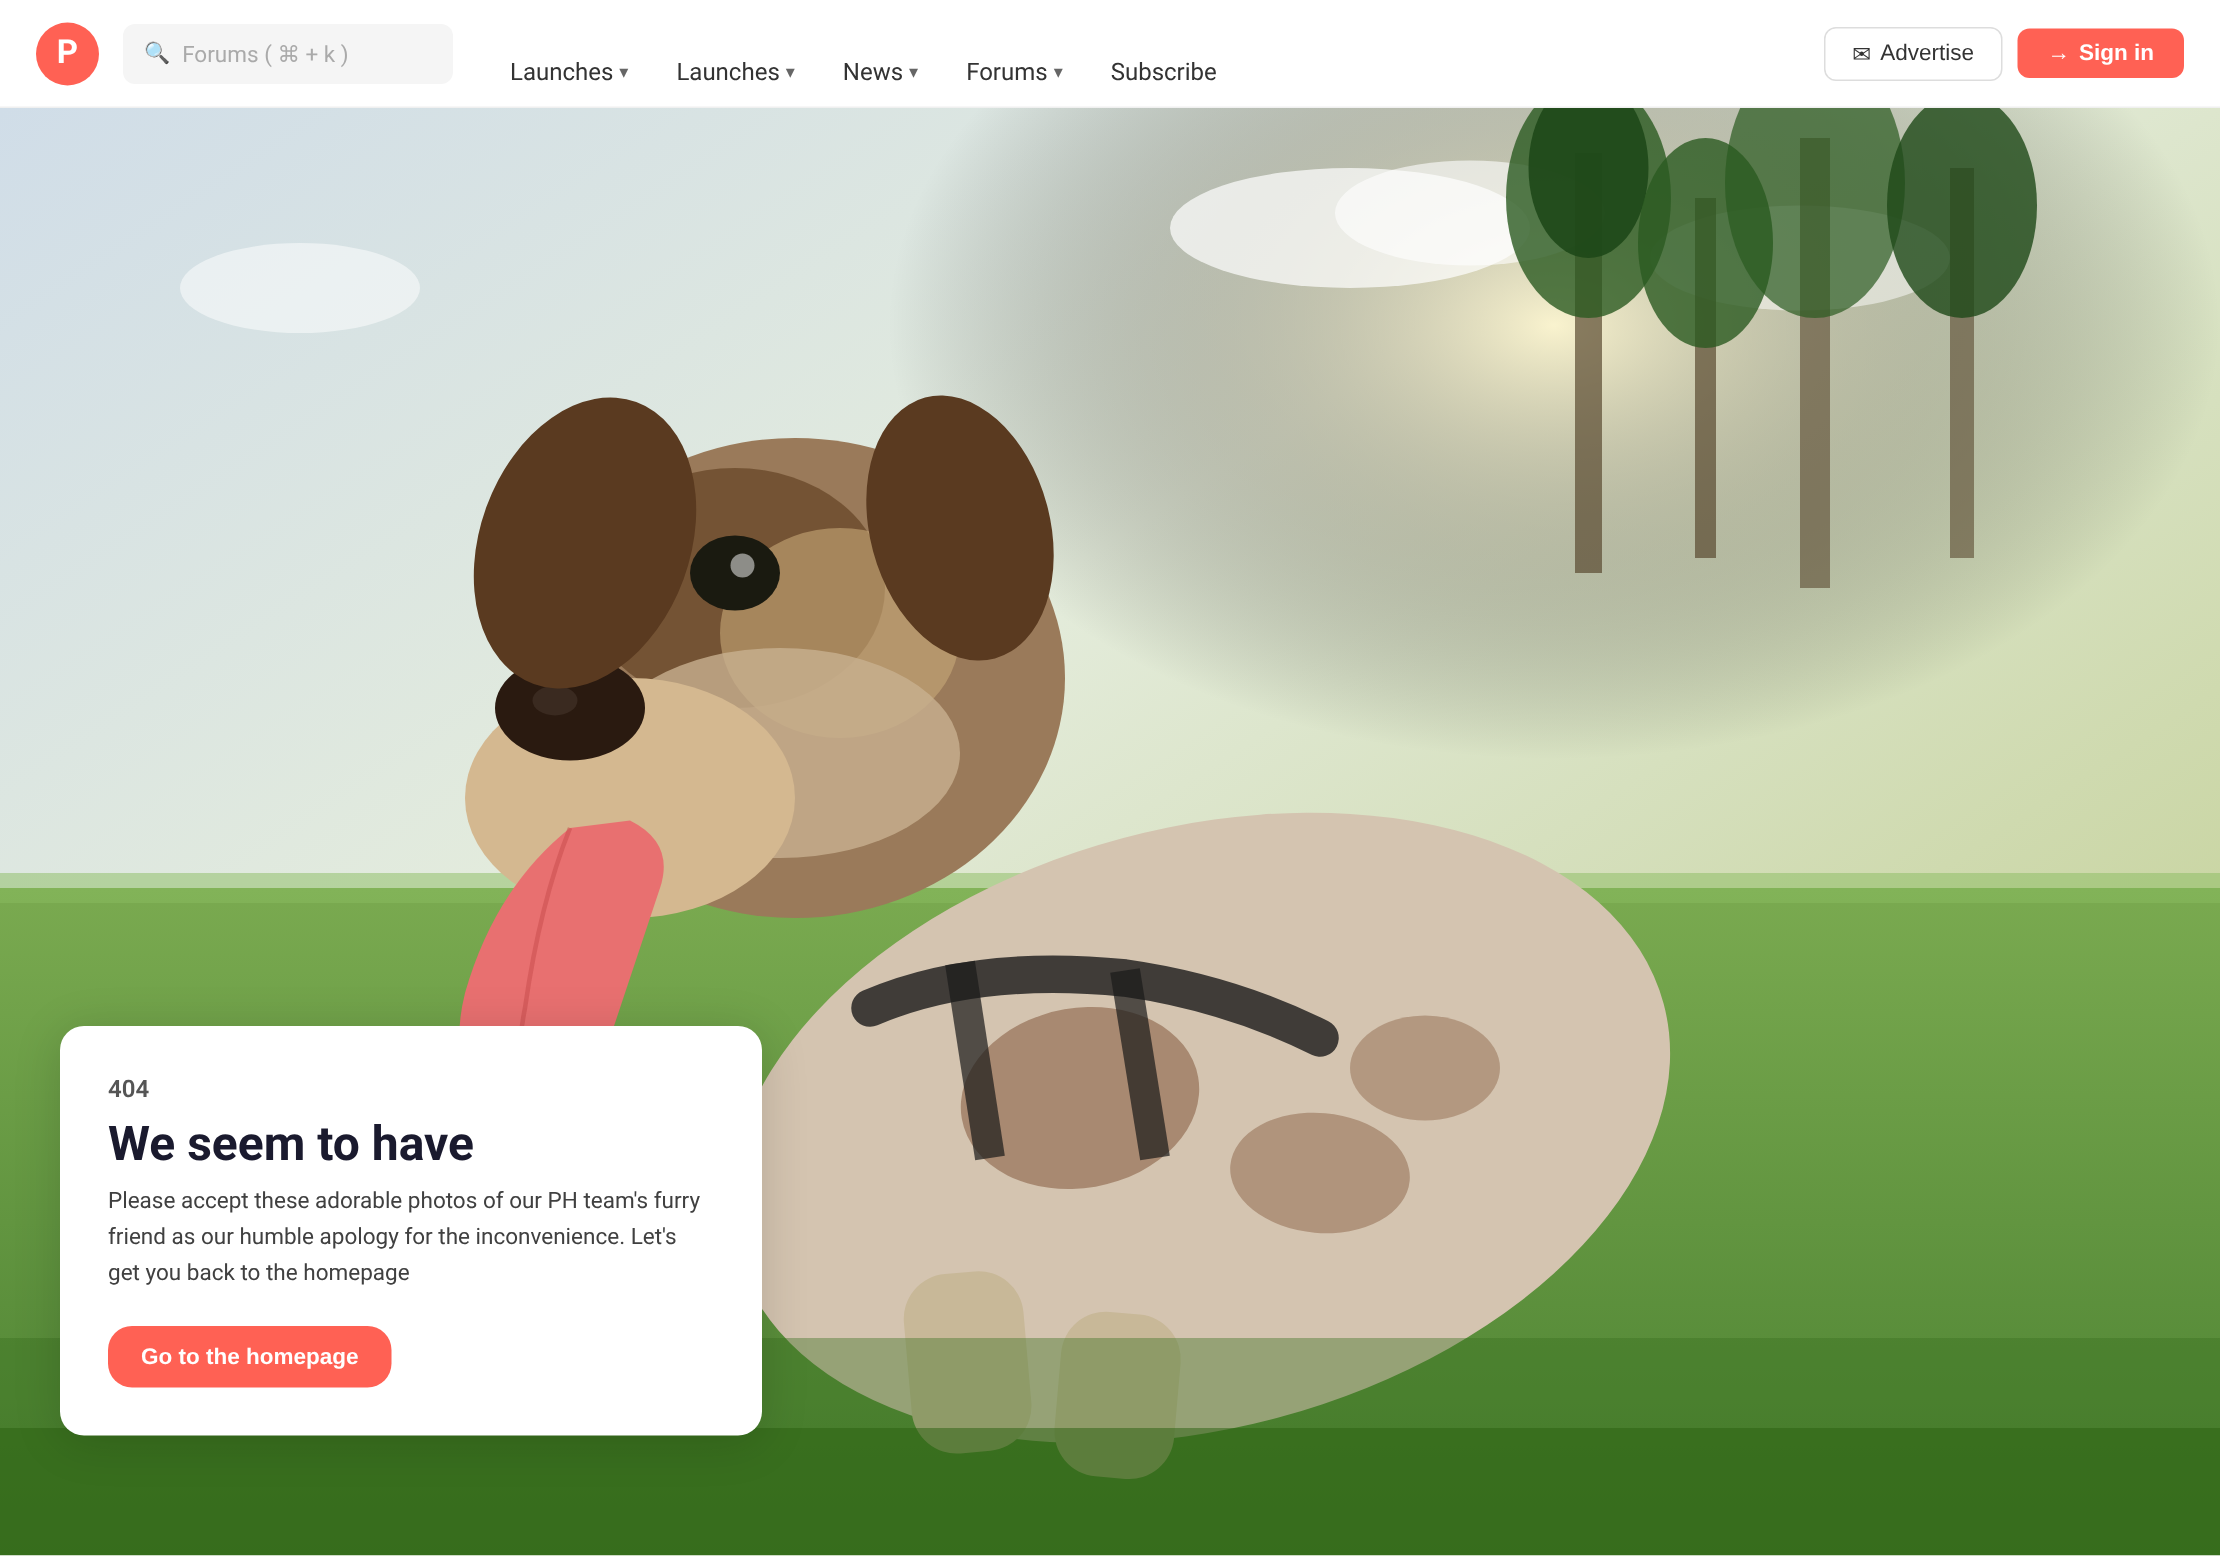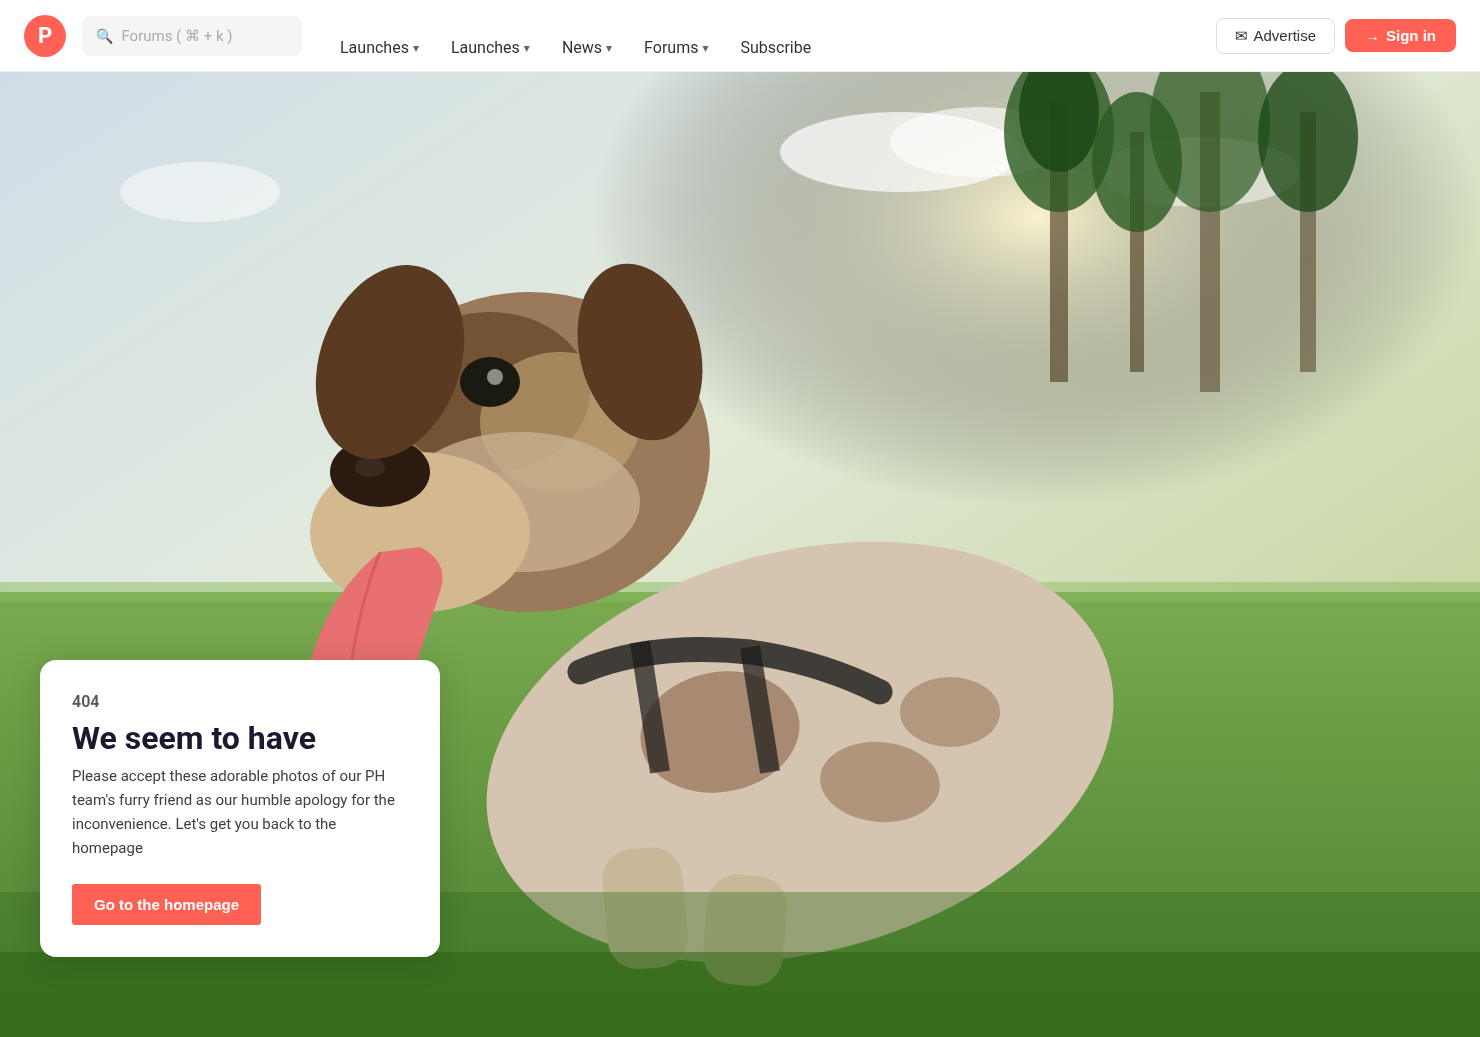--- a/index.html
+++ b/index.html
@@ -112,21 +112,21 @@
       position: absolute;
       top: 72px; left: 0; right: 0; bottom: 0;
       overflow: hidden;
     }
 
     
     .error-card {
       position: absolute;
       bottom: 80px;
       left: 40px;
-      width: 400px;
+      width: 468px;
       background: #fff;
       border-radius: 16px;
       padding: 32px 32px 32px 32px;
       box-shadow: 0 4px 32px rgba(0,0,0,0.15);
       z-index: 5;
     }
     .error-code {
       font-size: 16px;
       font-weight: 600;
       color: #555;
@@ -143,21 +143,21 @@
       font-size: 15px;
       color: #404040;
       line-height: 1.6;
       margin-bottom: 24px;
     }
     .btn-homepage {
       display: inline-block;
       padding: 12px 22px;
       background: #ff6154;
       color: #fff;
-      border-radius: 3px;
+      border-radius: 16px;
       font-size: 15px;
       font-weight: 600;
       border: none;
       cursor: pointer;
     }
   </style>
 </head>
 <body>
 
 <nav class="navbar">

